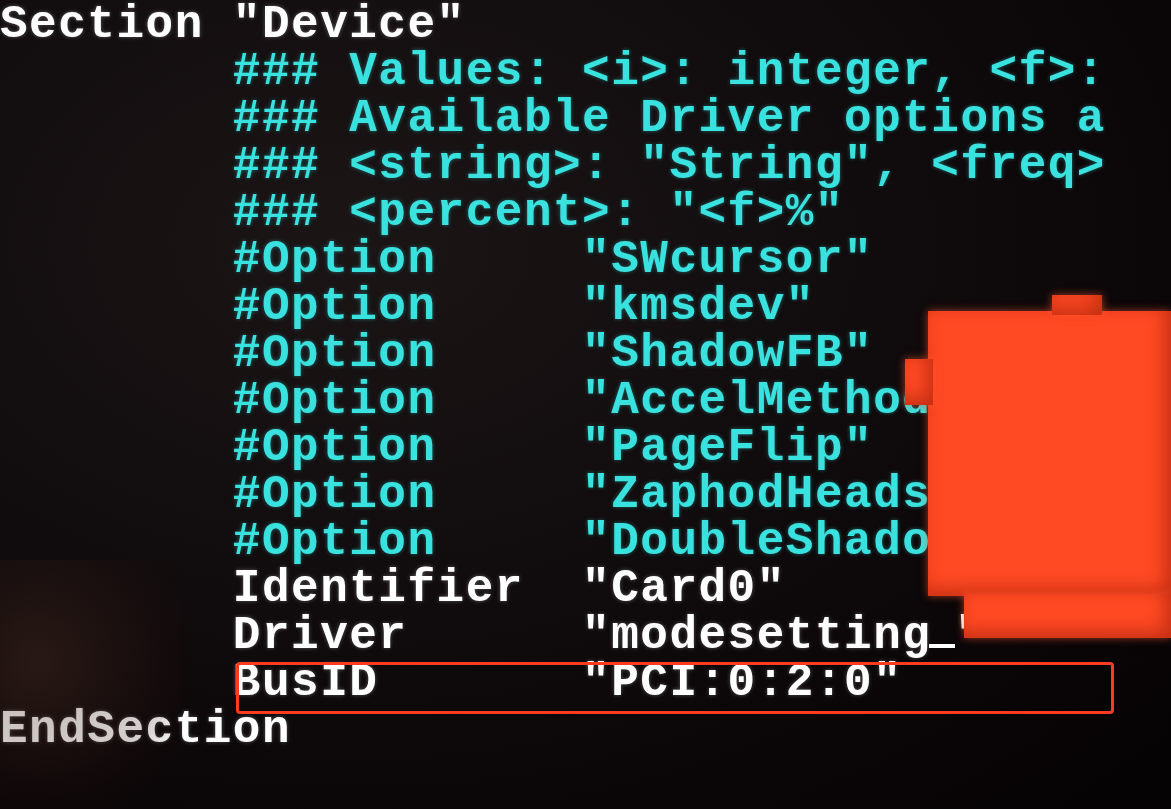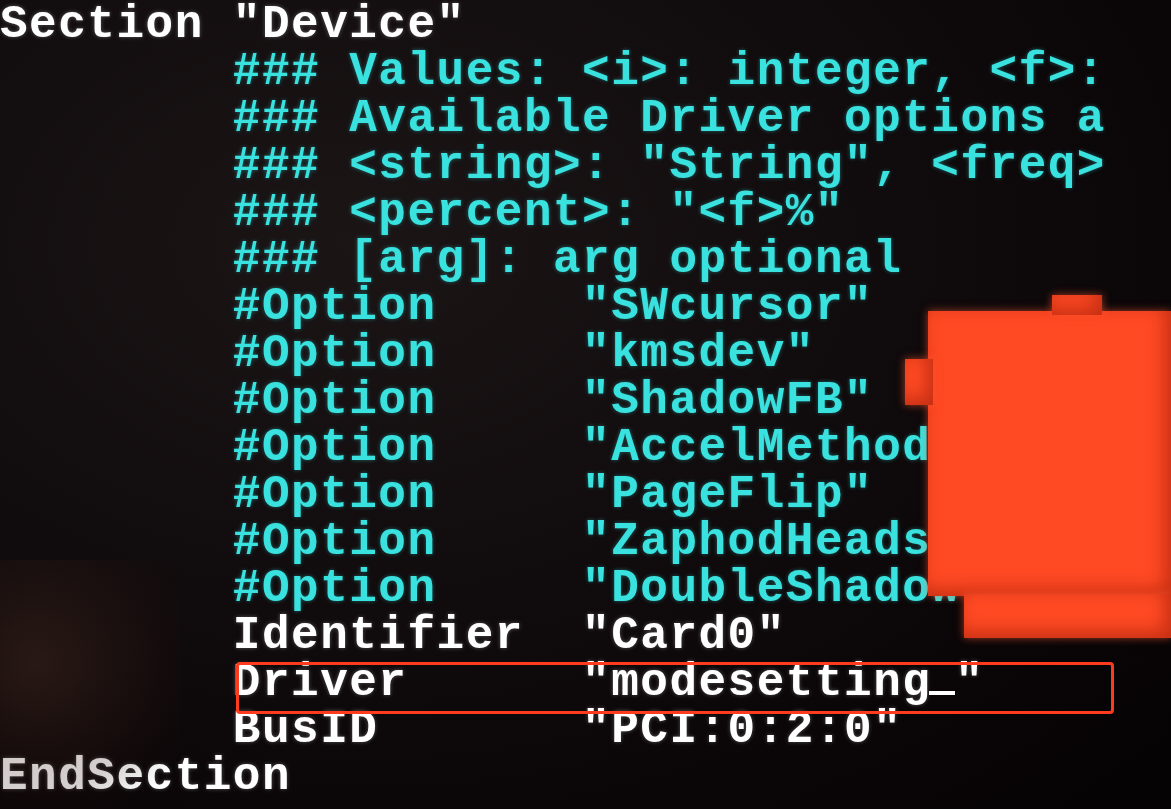--- a/index.html
+++ b/index.html
@@ -80,21 +80,20 @@
   <div class="blob b3"></div>
   <div class="blob b4"></div>
   <div class="stain"></div>
 
   <div class="line white">Section "Device"</div>
 
   <div class="line">        ### Values: &lt;i&gt;: integer, &lt;f&gt;:</div>
   <div class="line">        ### Available Driver options a</div>
   <div class="line">        ### &lt;string&gt;: "String", &lt;freq&gt;</div>
   <div class="line">        ### &lt;percent&gt;: "&lt;f&gt;%"</div>
-  <div class="line">        ### [arg]: arg optional</div>
 
   <div class="line">        #Option     "SWcursor"</div>
   <div class="line">        #Option     "kmsdev"</div>
   <div class="line">        #Option     "ShadowFB"</div>
   <div class="line">        #Option     "AccelMethod"</div>
   <div class="line">        #Option     "PageFlip"</div>
   <div class="line">        #Option     "ZaphodHeads"</div>
   <div class="line">        #Option     "DoubleShadow"</div>
 
   <div class="line white">        Identifier  "Card0"</div>

